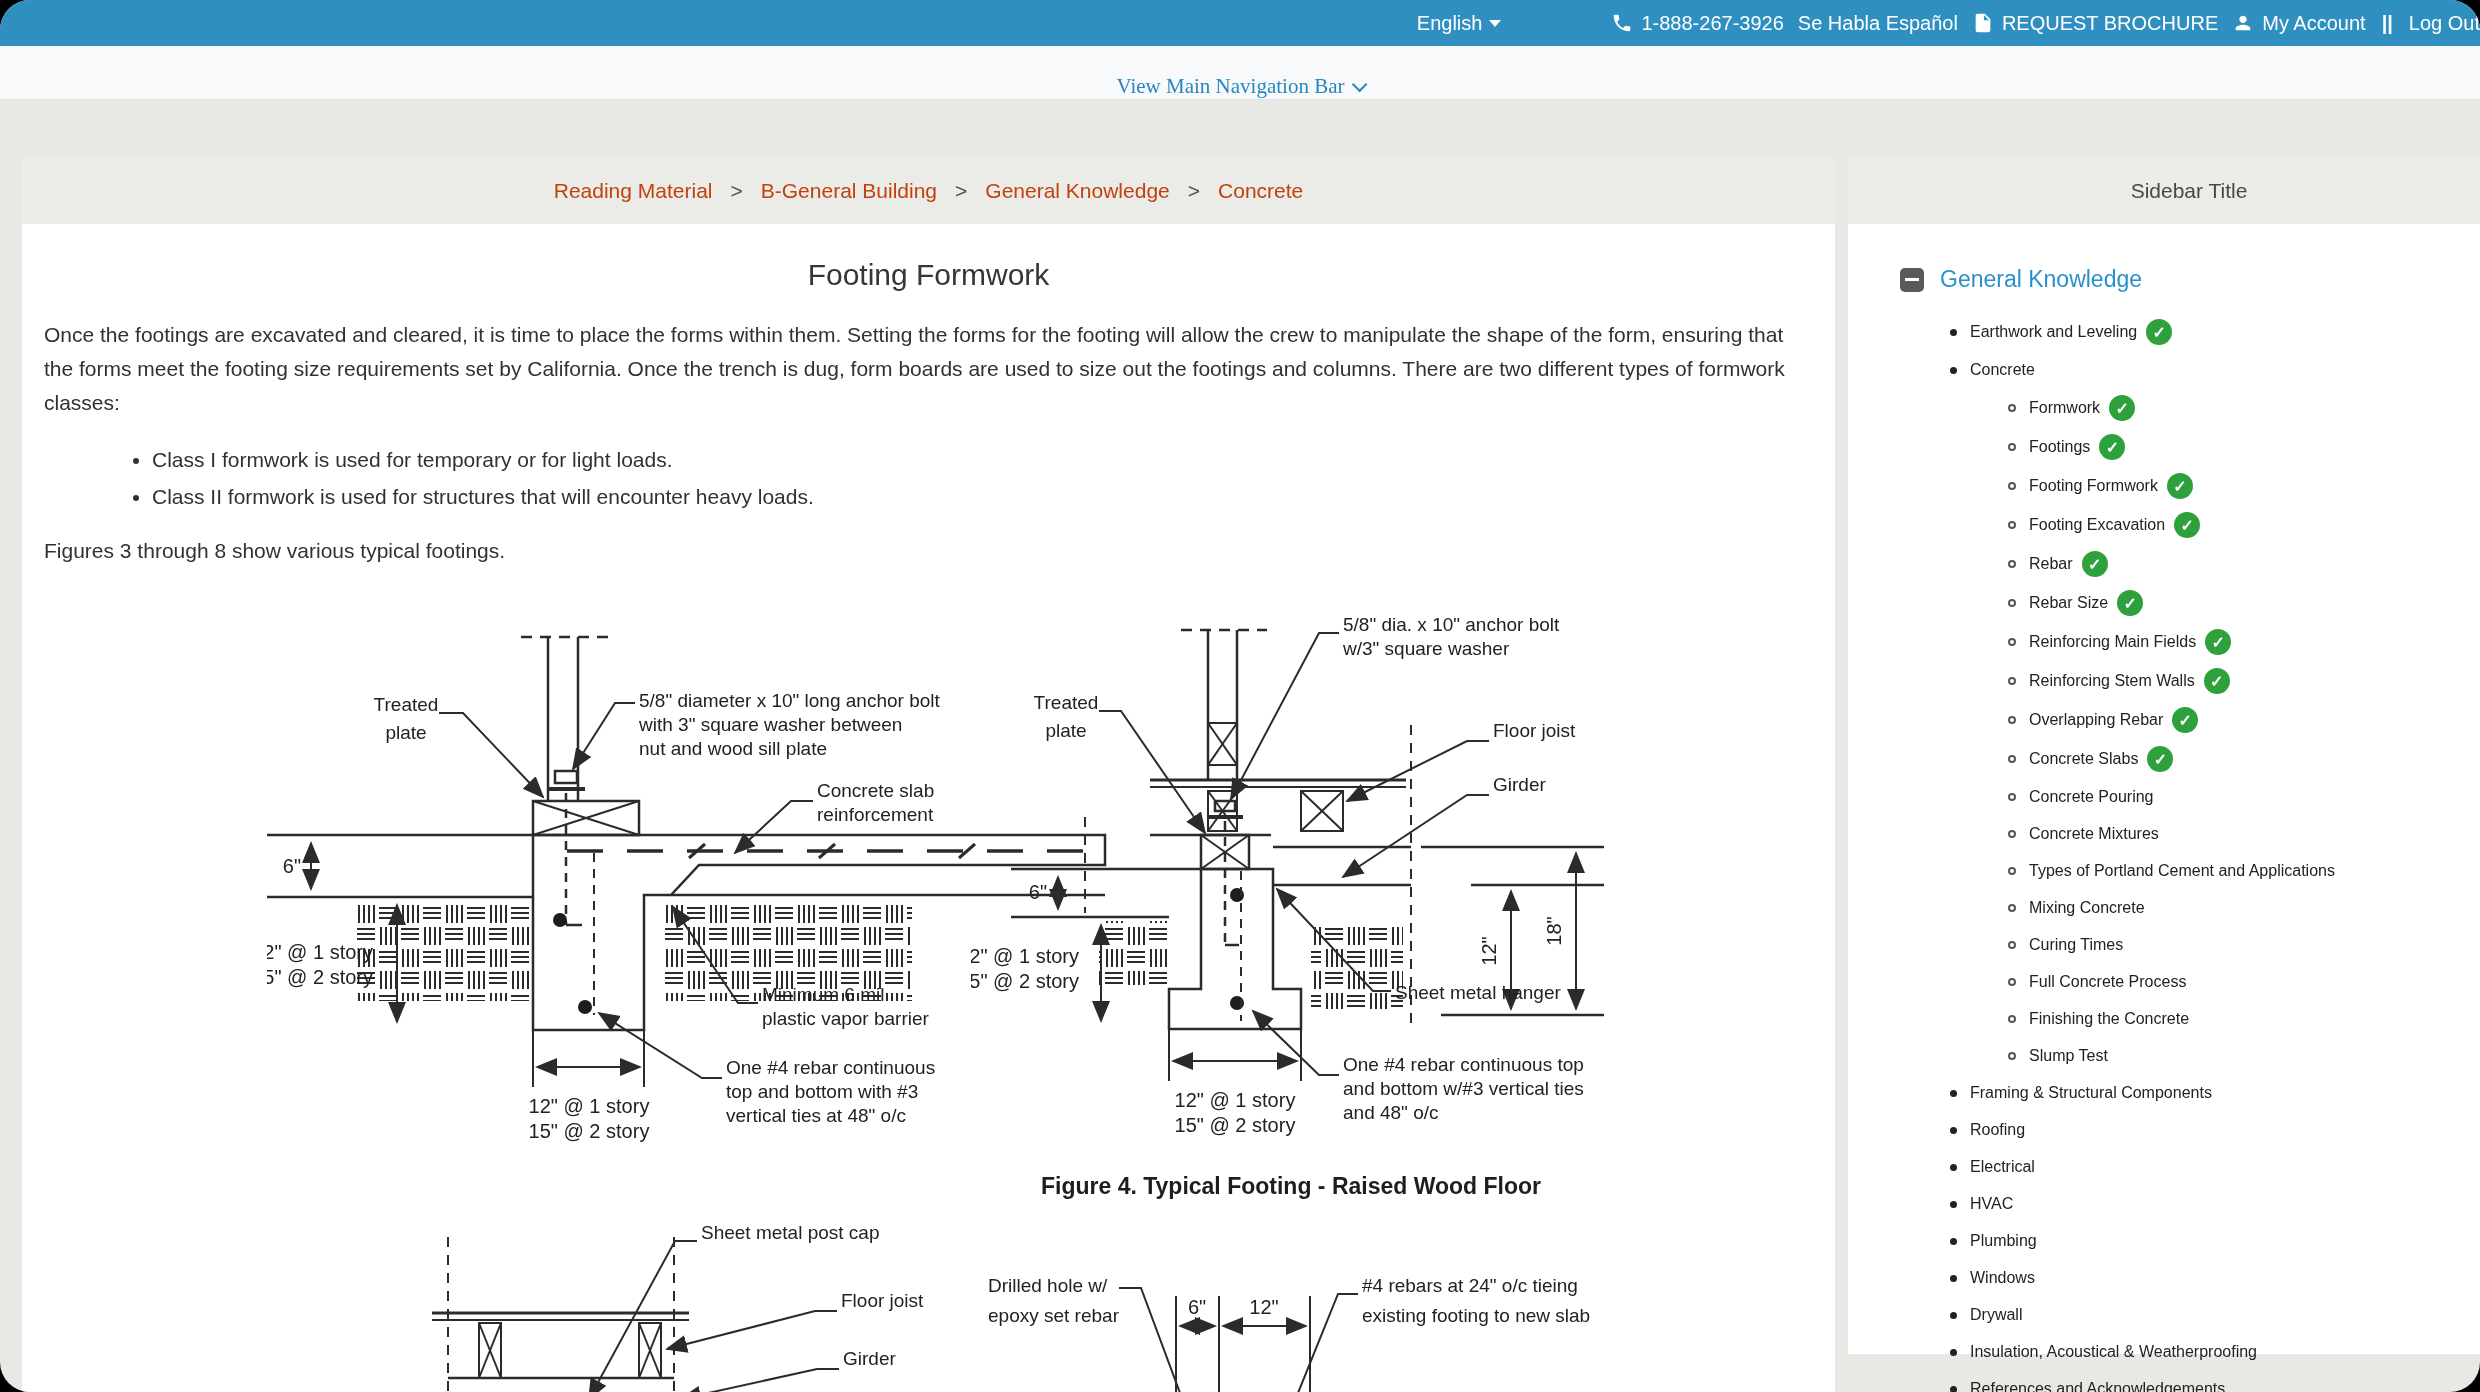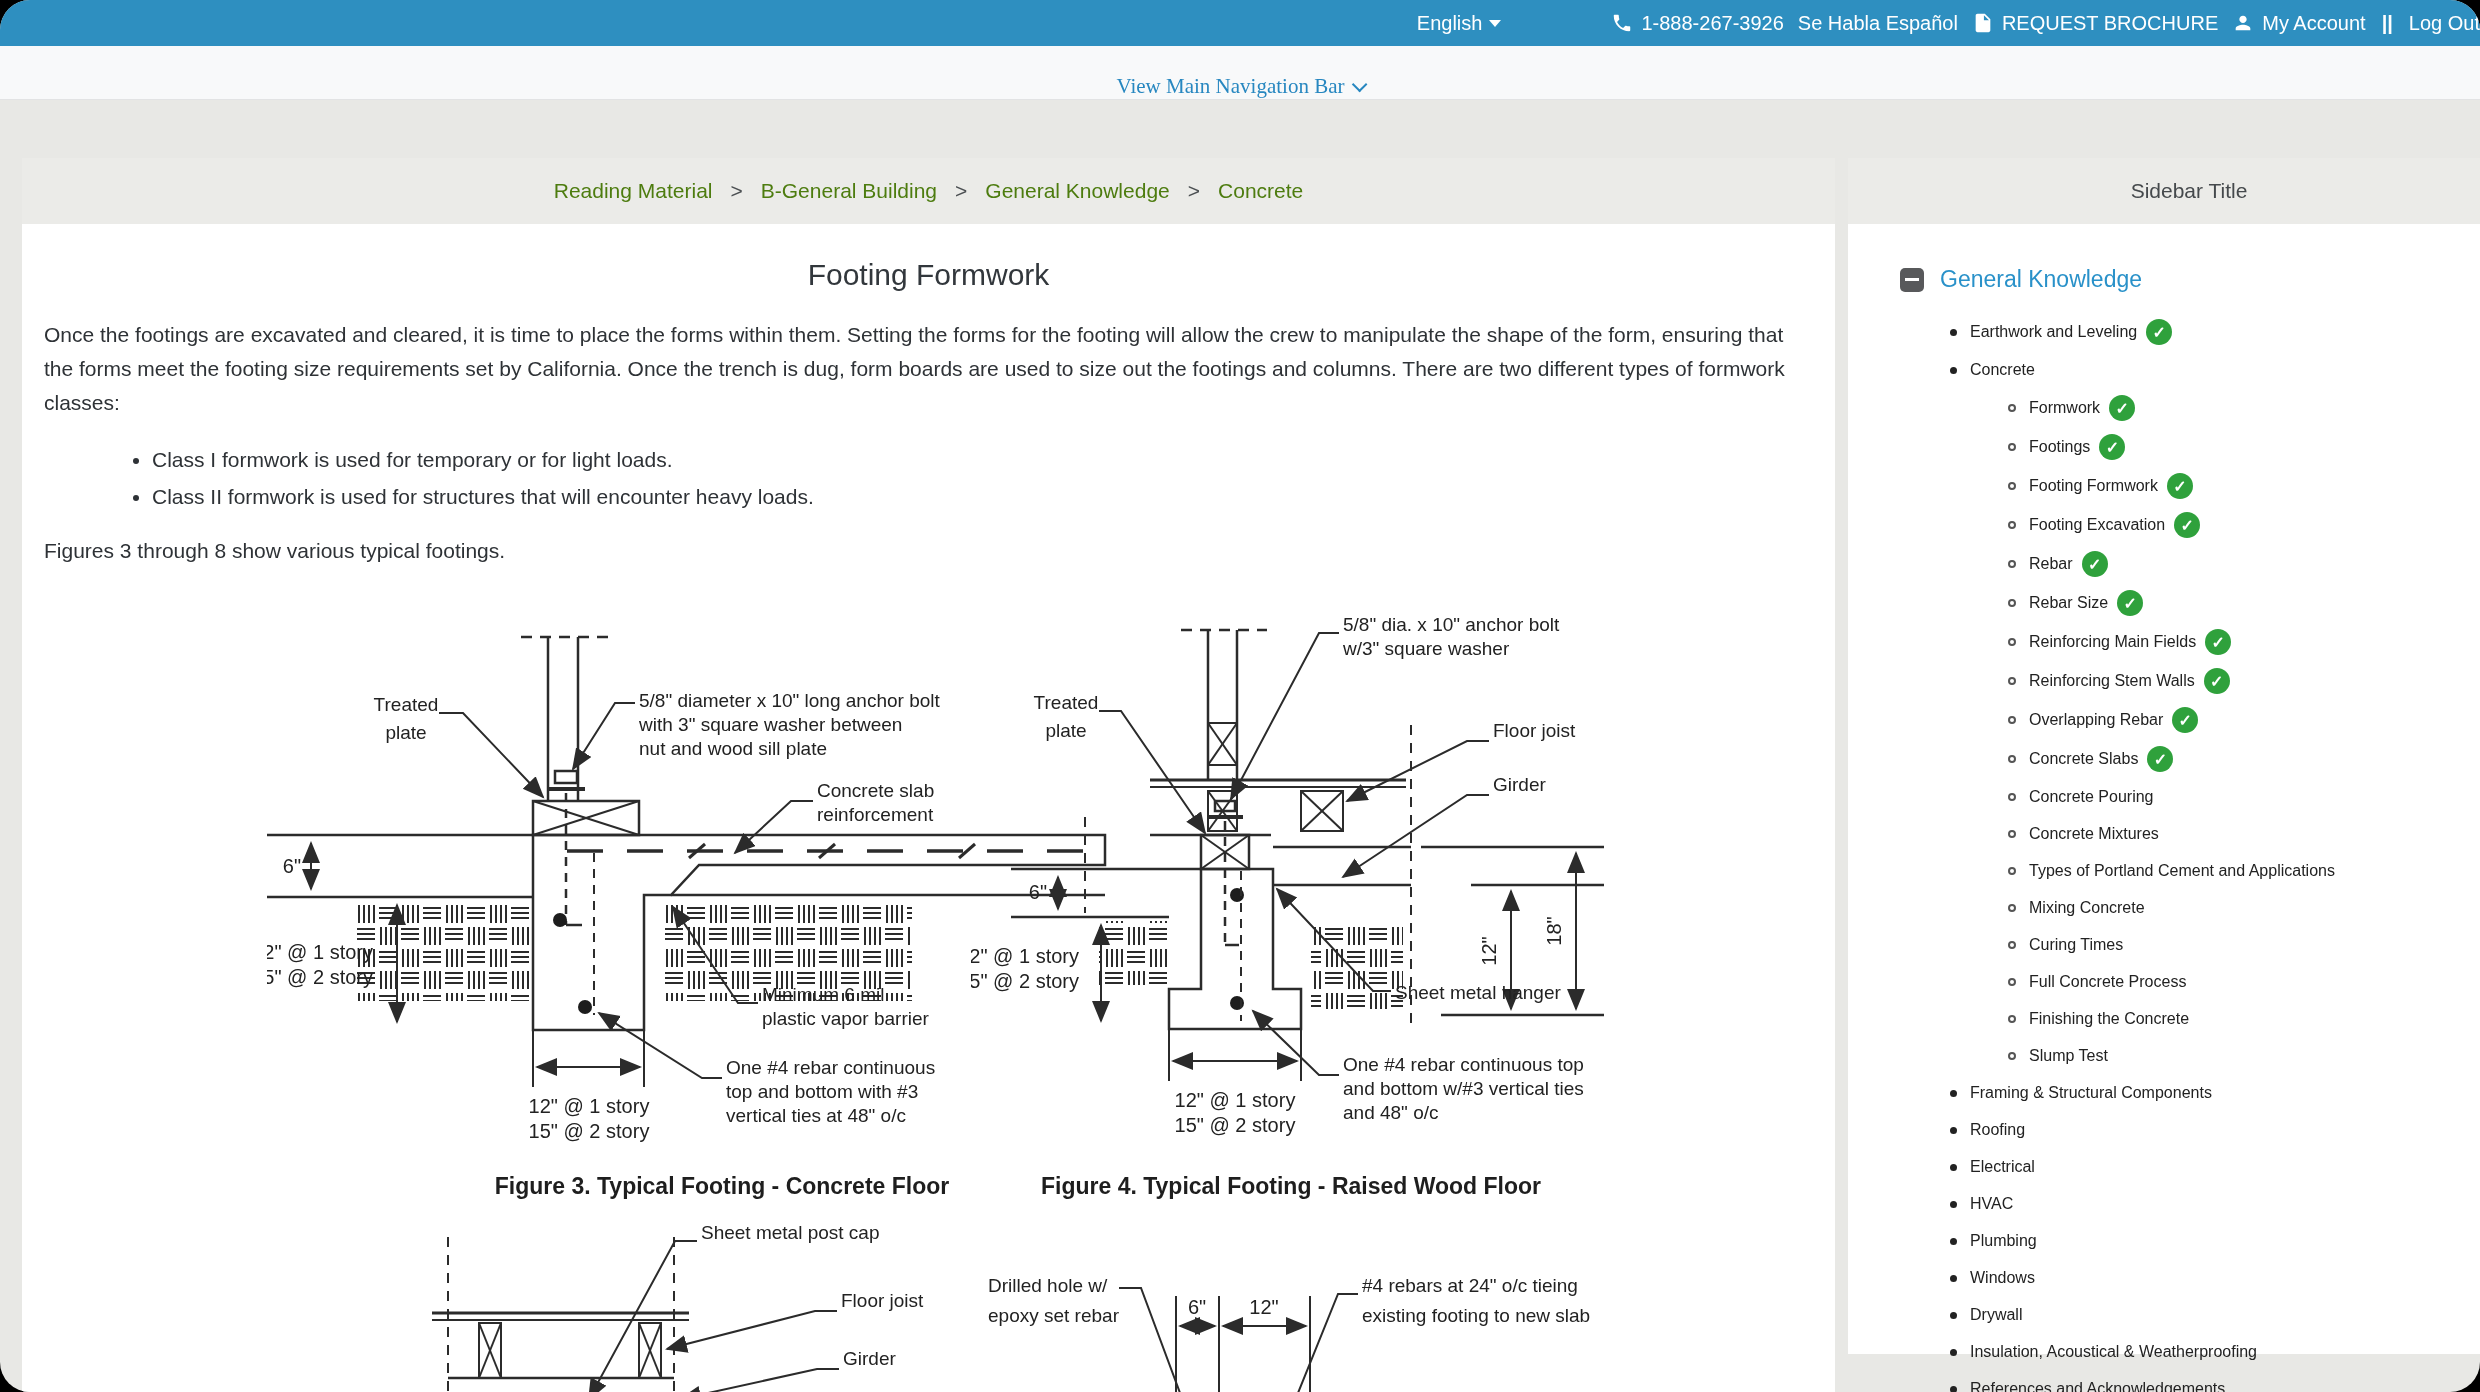--- a/index.html
+++ b/index.html
@@ -19,21 +19,21 @@
   .navlink { color:#2787c0; font-size:21px; display:flex; align-items:center; gap:8px; cursor:pointer; }
   .chev-down { width:11px; height:11px; border-right:2px solid #2787c0; border-bottom:2px solid #2787c0; transform:rotate(45deg) translateY(-3px); display:inline-block; }
 
   
   .main-card { position:absolute; left:22px; top:158px; width:1813px; height:1234px; background:#fff; }
   .sidebar-card { position:absolute; left:1848px; top:158px; width:682px; height:1196px; background:#ffffff; }
   .strip { height:66px; background:#ebebe8; display:flex; align-items:center; justify-content:center; }
 
   
   .crumbs { display:flex; align-items:center; gap:18px; font-size:21px; }
-  .crumbs a { color:#4d7c0f; text-decoration:none; cursor:pointer; }
+  .crumbs a { color:#c2410c; text-decoration:none; cursor:pointer; }
   .crumbs .sep { color:#4b4f52; }
 
   
   .card-body { padding:26px 22px 0 22px; }
   h1.title { text-align:center; font-size:30px; font-weight:400; color:#32373c; margin-top:8px; }
   p.intro { margin-top:26px; font-size:21px; line-height:34px; color:#2e3236; }
   ul.classes { margin:28px 0 0 108px; }
   ul.classes li { font-size:21px; color:#2e3236; margin-bottom:13px; }
   p.note { margin-top:30px; font-size:21px; color:#2e3236; }
 
@@ -187,21 +187,20 @@
             <text x="550" y="226">reinforcement</text>
             <polyline points="546,206 524,206 468,258" stroke-width="2" marker-end="url(#a3)"></polyline>
             <text x="495" y="406">Minimum 6 mil</text>
             <text x="495" y="430">plastic vapor barrier</text>
             <polyline points="491,408 471,408 406,312" stroke-width="2" marker-end="url(#a3)"></polyline>
             <text x="459" y="479">One #4 rebar continuous</text>
             <text x="459" y="503">top and bottom with #3</text>
             <text x="459" y="527">vertical ties at 48" o/c</text>
             <polyline points="455,483 435,483 332,418" stroke-width="2" marker-end="url(#a3)"></polyline>
           </svg>
-          <div class="figcaption">Figure 3. Typical Footing - Concrete Floor</div>
         </div>
 
         <div class="figblock" style="left:927px; top:0; width:640px;">
           <svg width="640" height="560" viewBox="0 0 640 560">
             <defs>
               <pattern id="e4" width="44" height="44" patternUnits="userSpaceOnUse">
                 <g stroke="#2b2b2b" stroke-width="2">
                   <path d="M4,2V20M9,2V20M14,2V20M19,2V20"></path>
                     <path d="M24,5H42M24,10H42M24,15H42"></path>
                   <path d="M2,26H20M2,31H20M2,36H20"></path>

